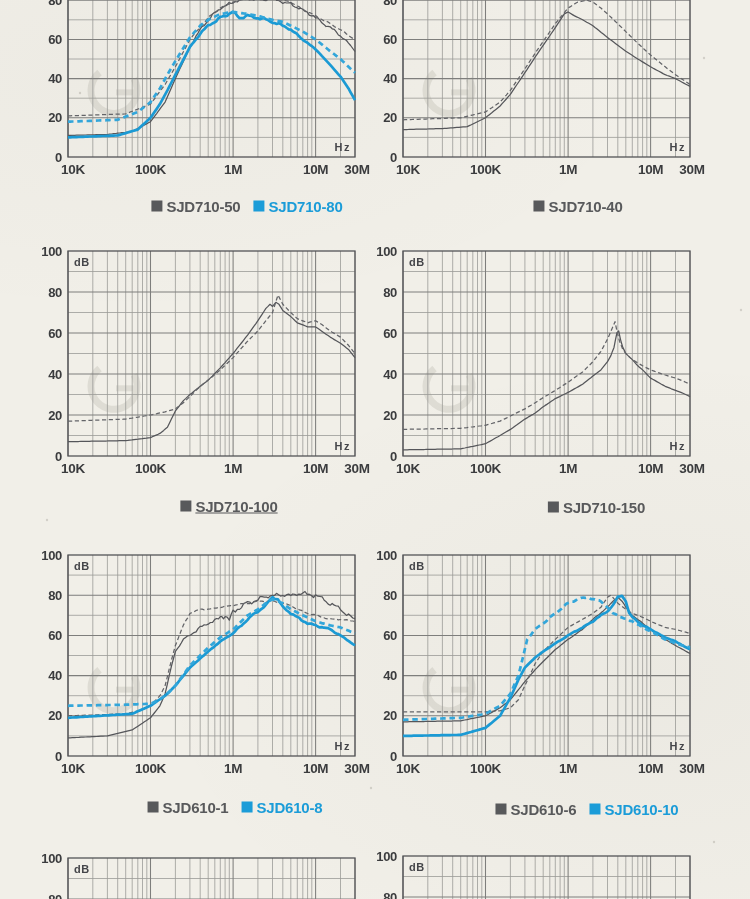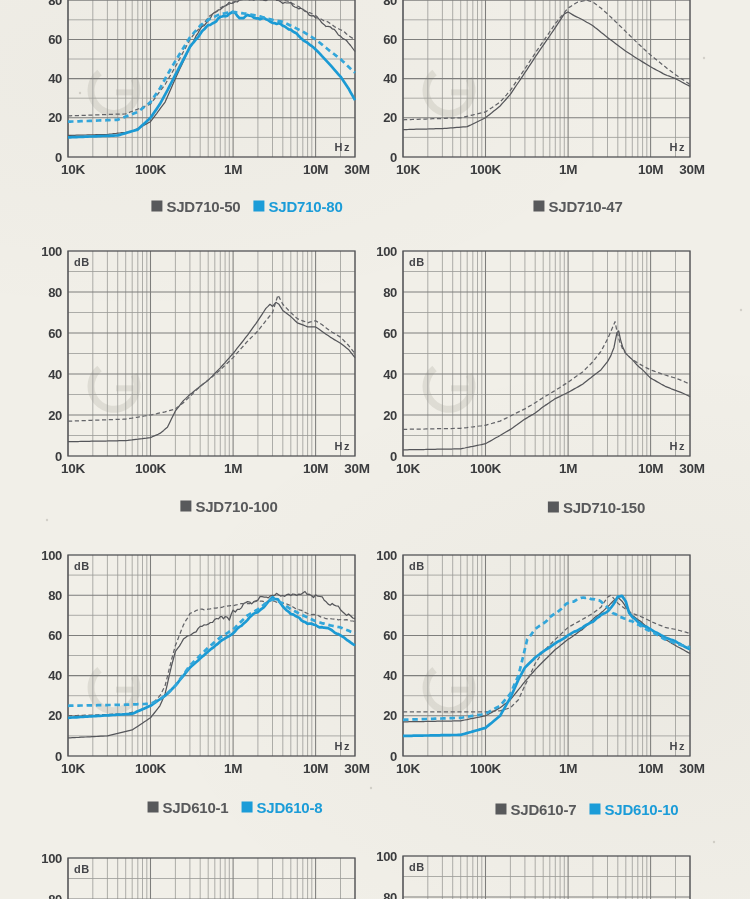--- a/index.html
+++ b/index.html
@@ -265,27 +265,27 @@
           <span style="color: rgb(88, 89, 91);">SJD710-50</span>
         </span>
         <span class="legend-item">
           <span class="swatch" style="background: rgb(27, 156, 216);"></span>
           <span style="color: rgb(27, 156, 216);">SJD710-80</span>
         </span>
       </div>
       <div class="legend" style="left: 578px; top: 206px;">
         <span class="legend-item">
           <span class="swatch" style="background: rgb(88, 89, 91);"></span>
-          <span style="color: rgb(88, 89, 91);">SJD710-47</span>
+          <span style="color: rgb(88, 89, 91);">SJD710-40</span>
         </span>
       </div>
       <div class="legend" style="left: 229px; top: 506px;">
         <span class="legend-item">
           <span class="swatch" style="background: rgb(88, 89, 91);"></span>
-          <span style="color: rgb(88, 89, 91);">SJD710-100</span>
+          <span style="color: rgb(88, 89, 91); text-decoration: underline;">SJD710-100</span>
         </span>
       </div>
       <div class="legend" style="left: 573px; top: 507px; padding-left: 47px;">
         <span class="legend-item">
           <span class="swatch" style="background: rgb(88, 89, 91);"></span>
           <span style="color: rgb(88, 89, 91);">SJD710-150</span>
         </span>
       </div>
       <div class="legend" style="left: 225px; top: 807px; padding-left: 20px;">
         <span class="legend-item">
@@ -293,21 +293,21 @@
           <span style="color: rgb(88, 89, 91);">SJD610-1</span>
         </span>
         <span class="legend-item">
           <span class="swatch" style="background: rgb(27, 156, 216);"></span>
           <span style="color: rgb(27, 156, 216);">SJD610-8</span>
         </span>
       </div>
       <div class="legend" style="left: 587px; top: 809px;">
         <span class="legend-item">
           <span class="swatch" style="background: rgb(88, 89, 91);"></span>
-          <span style="color: rgb(88, 89, 91);">SJD610-7</span>
+          <span style="color: rgb(88, 89, 91);">SJD610-6</span>
         </span>
         <span class="legend-item">
           <span class="swatch" style="background: rgb(27, 156, 216);"></span>
           <span style="color: rgb(27, 156, 216);">SJD610-10</span>
         </span>
       </div>
     </div>
 </div>
 
 </body></html>

